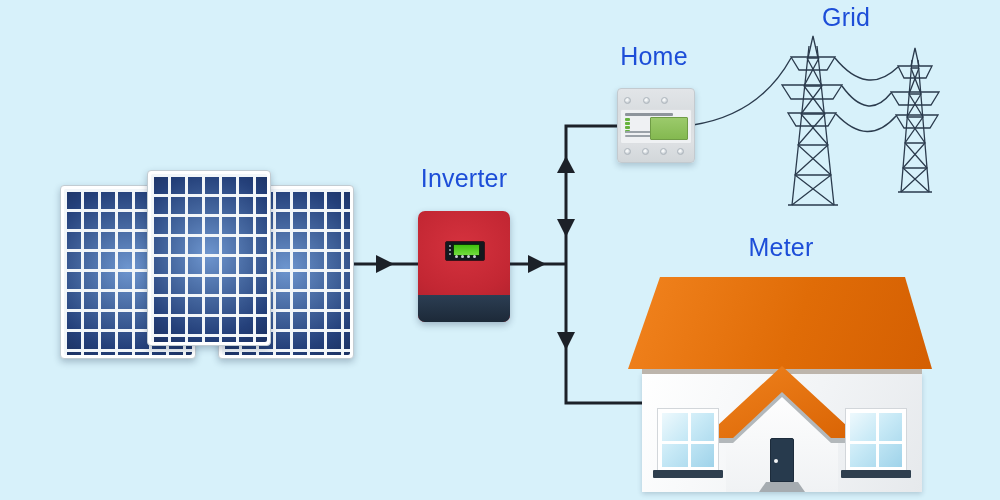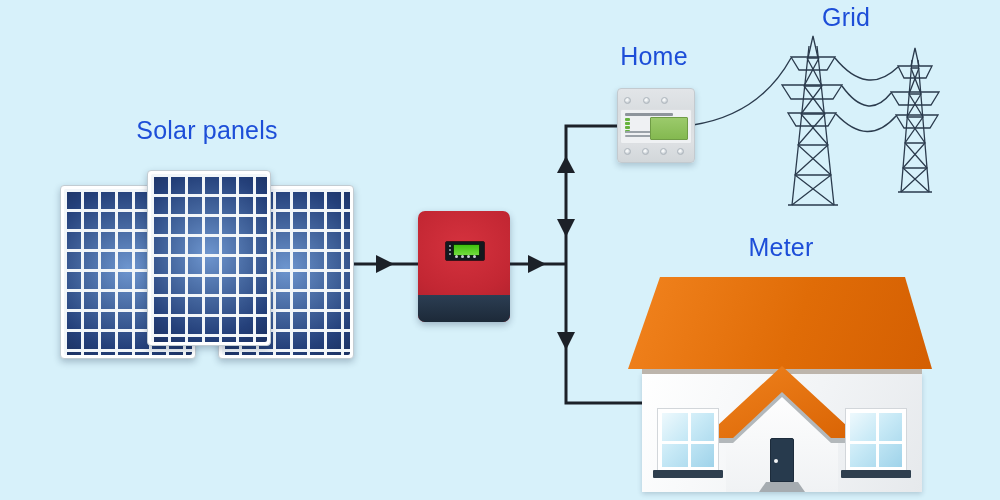--- a/index.html
+++ b/index.html
@@ -152,21 +152,21 @@
 
       <g stroke-width="1.4">
         <path d="M 693,125 C 738,118 770,96 791,58"></path>
         <path d="M 835,58 Q 867,97 898,67"></path>
         <path d="M 842,86 Q 868,122 891,93"></path>
         <path d="M 836,114 Q 868,148 896,116"></path>
       </g>
     </g>
   </svg>
 
-  <div class="node-label" style="left:207px;top:116px">Solar panels</div>
+  <div class="node-label" style="left:464px;top:164px">Inverter</div>
   <div class="node-label" style="left:654px;top:42px">Home</div>
   <div class="node-label" style="left:846px;top:3px">Grid</div>
   <div class="node-label" style="left:781px;top:233px">Meter</div>
 
   <div>
     <div class="panel" style="left:60px;top:185px;width:128px;height:166px;z-index:1">
         <div class="panel-cells"></div>
       </div>
     <div class="panel" style="left:218px;top:185px;width:128px;height:166px;z-index:1">
         <div class="panel-cells"></div>

